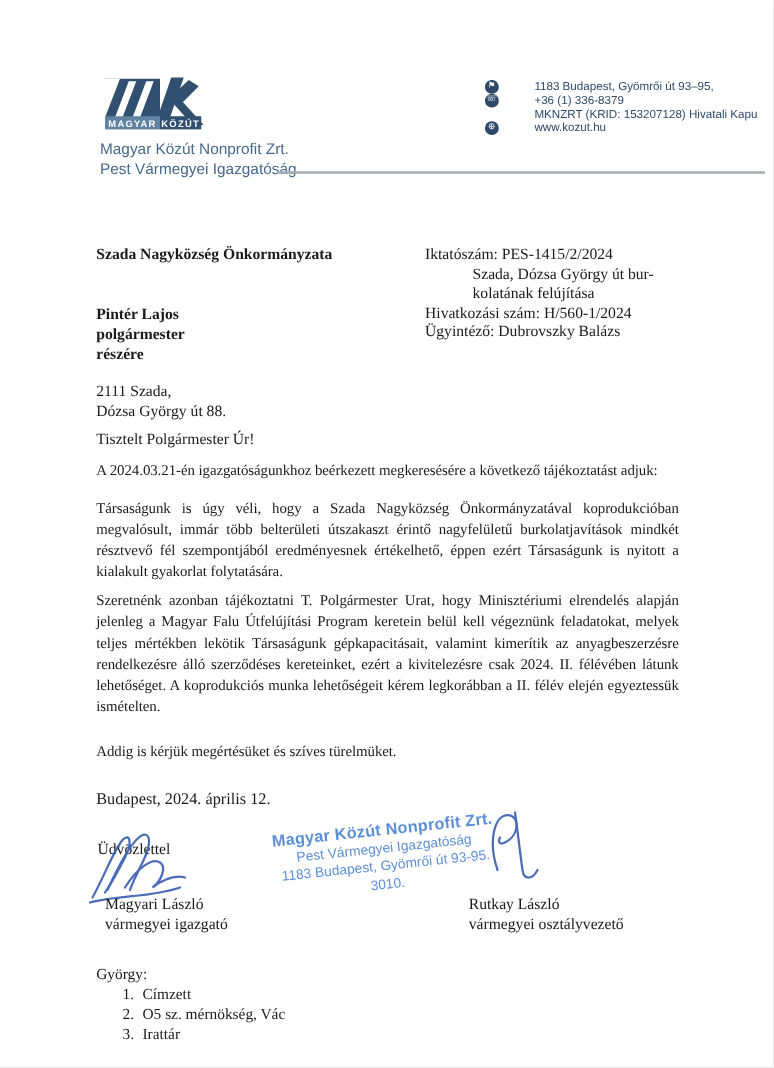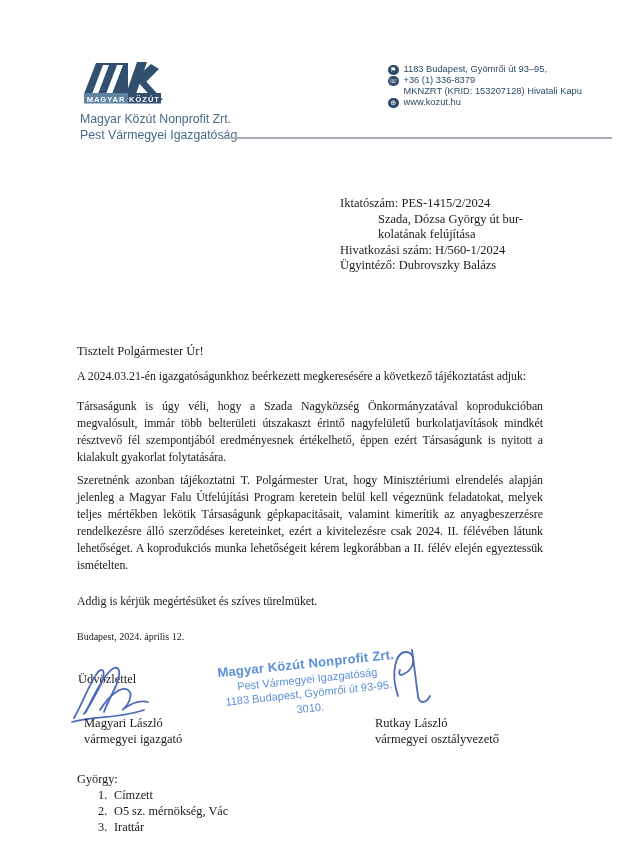--- a/index.html
+++ b/index.html
@@ -7,42 +7,42 @@
     position:relative;width:619px;height:854px;background:#ffffff;
     font-family:"Liberation Serif", serif;color:#1a1a1a;overflow:hidden;
     margin:0 auto;box-shadow:0 0 4px rgba(0,0,0,.2);
   }
   
   .logo-wrap{position:absolute;left:80px;top:60px;}
   .company{position:absolute;left:80px;top:112px;font-family:"Liberation Sans",sans-serif;
     font-size:12.3px;line-height:15.5px;color:#47698c;}
   .contact{position:absolute;left:388px;top:64px;font-family:"Liberation Sans",sans-serif;
     font-size:9.3px;line-height:11px;color:#2e4a68;}
-  .contact-row{display:flex;align-items:flex-end;height:11px;white-space:nowrap;}
+  .contact-row{display:flex;align-items:flex-start;height:11px;white-space:nowrap;gap:24px;}
   .cicon{display:inline-block;width:10.5px;height:10.5px;border-radius:50%;
     background:#2e4a68;color:#fff;font-size:7px;line-height:10.5px;text-align:center;
     margin-right:5px;flex:0 0 10.5px;overflow:hidden;}
   .cicon.hidden-ico{visibility:hidden;}
   .hdr-divider{position:absolute;left:222px;top:137px;width:390px;height:1.5px;background:#a8adb5;}
   
   .recipient{position:absolute;left:77px;top:195px;font-size:12.5px;line-height:16px;}
   .recipient .b{font-weight:bold;}
   .ref{position:absolute;left:340px;top:196px;width:205px;font-size:12.5px;line-height:15.6px;}
   .ref .indent{padding-left:38px;}
   .ref .sp{word-spacing:6px;}
   .greeting{position:absolute;left:77px;top:344px;font-size:12.5px;}
   
   .bodytext{position:absolute;left:77px;top:368px;width:466px;font-size:11.9px;
     line-height:17px;text-align:justify;letter-spacing:-0.05px;}
   .bodytext p{margin:0;}
   .p1{white-space:nowrap;text-align:left;}
   .p2{margin-top:13px !important;}
   .p3{margin-top:6px !important;}
   .p4{margin-top:19px !important;text-align:left;}
-  .dateline{position:absolute;left:77px;top:631px;font-size:10px;}
+  .dateline{position:absolute;left:77px;top:631px;font-size:13px;}
   
   .closing{position:absolute;left:78px;top:672px;font-size:12.5px;}
   .stamp{position:absolute;left:203px;top:657px;width:210px;text-align:center;
     font-family:"Liberation Sans",sans-serif;color:#4e86d4;
     transform:rotate(-6deg);opacity:.92;line-height:14.5px;}
   .stamp .s1{font-size:13px;font-weight:bold;letter-spacing:.2px;}
   .stamp .s2{font-size:11px;}
   .sig-left{position:absolute;left:70px;top:660px;}
   .sig-right{position:absolute;left:386px;top:644px;}
   .signer{position:absolute;font-size:12.5px;line-height:15.5px;}
@@ -91,20 +91,28 @@
       <span class="cicon hidden-ico"></span>
       <span>MKNZRT (KRID: 153207128) Hivatali Kapu</span>
     </div>
     <div class="contact-row">
       <span class="cicon">⊕</span>
       <span>www.kozut.hu</span>
     </div>
   </div>
   <div class="hdr-divider"></div>
 
+  <div class="recipient">
+    <div class="b">Szada Nagyközség Önkormányzata</div>
+    <div class="b" style="margin-top:32px;">Pintér Lajos</div>
+    <div class="b">polgármester</div>
+    <div class="b">részére</div>
+    <div style="margin-top:14px;">2111 Szada,</div>
+    <div>Dózsa György út 88.</div>
+  </div>
 
   <div class="ref">
     <div>Iktatószám: PES-1415/2/2024</div>
     <div class="indent">Szada, Dózsa György út bur-</div>
     <div class="indent">kolatának felújítása</div>
     <div>Hivatkozási szám: H/560-1/2024</div>
     <div>Ügyintéző: Dubrovszky Balázs</div>
   </div>
 
   <div class="greeting">Tisztelt Polgármester Úr!</div>

